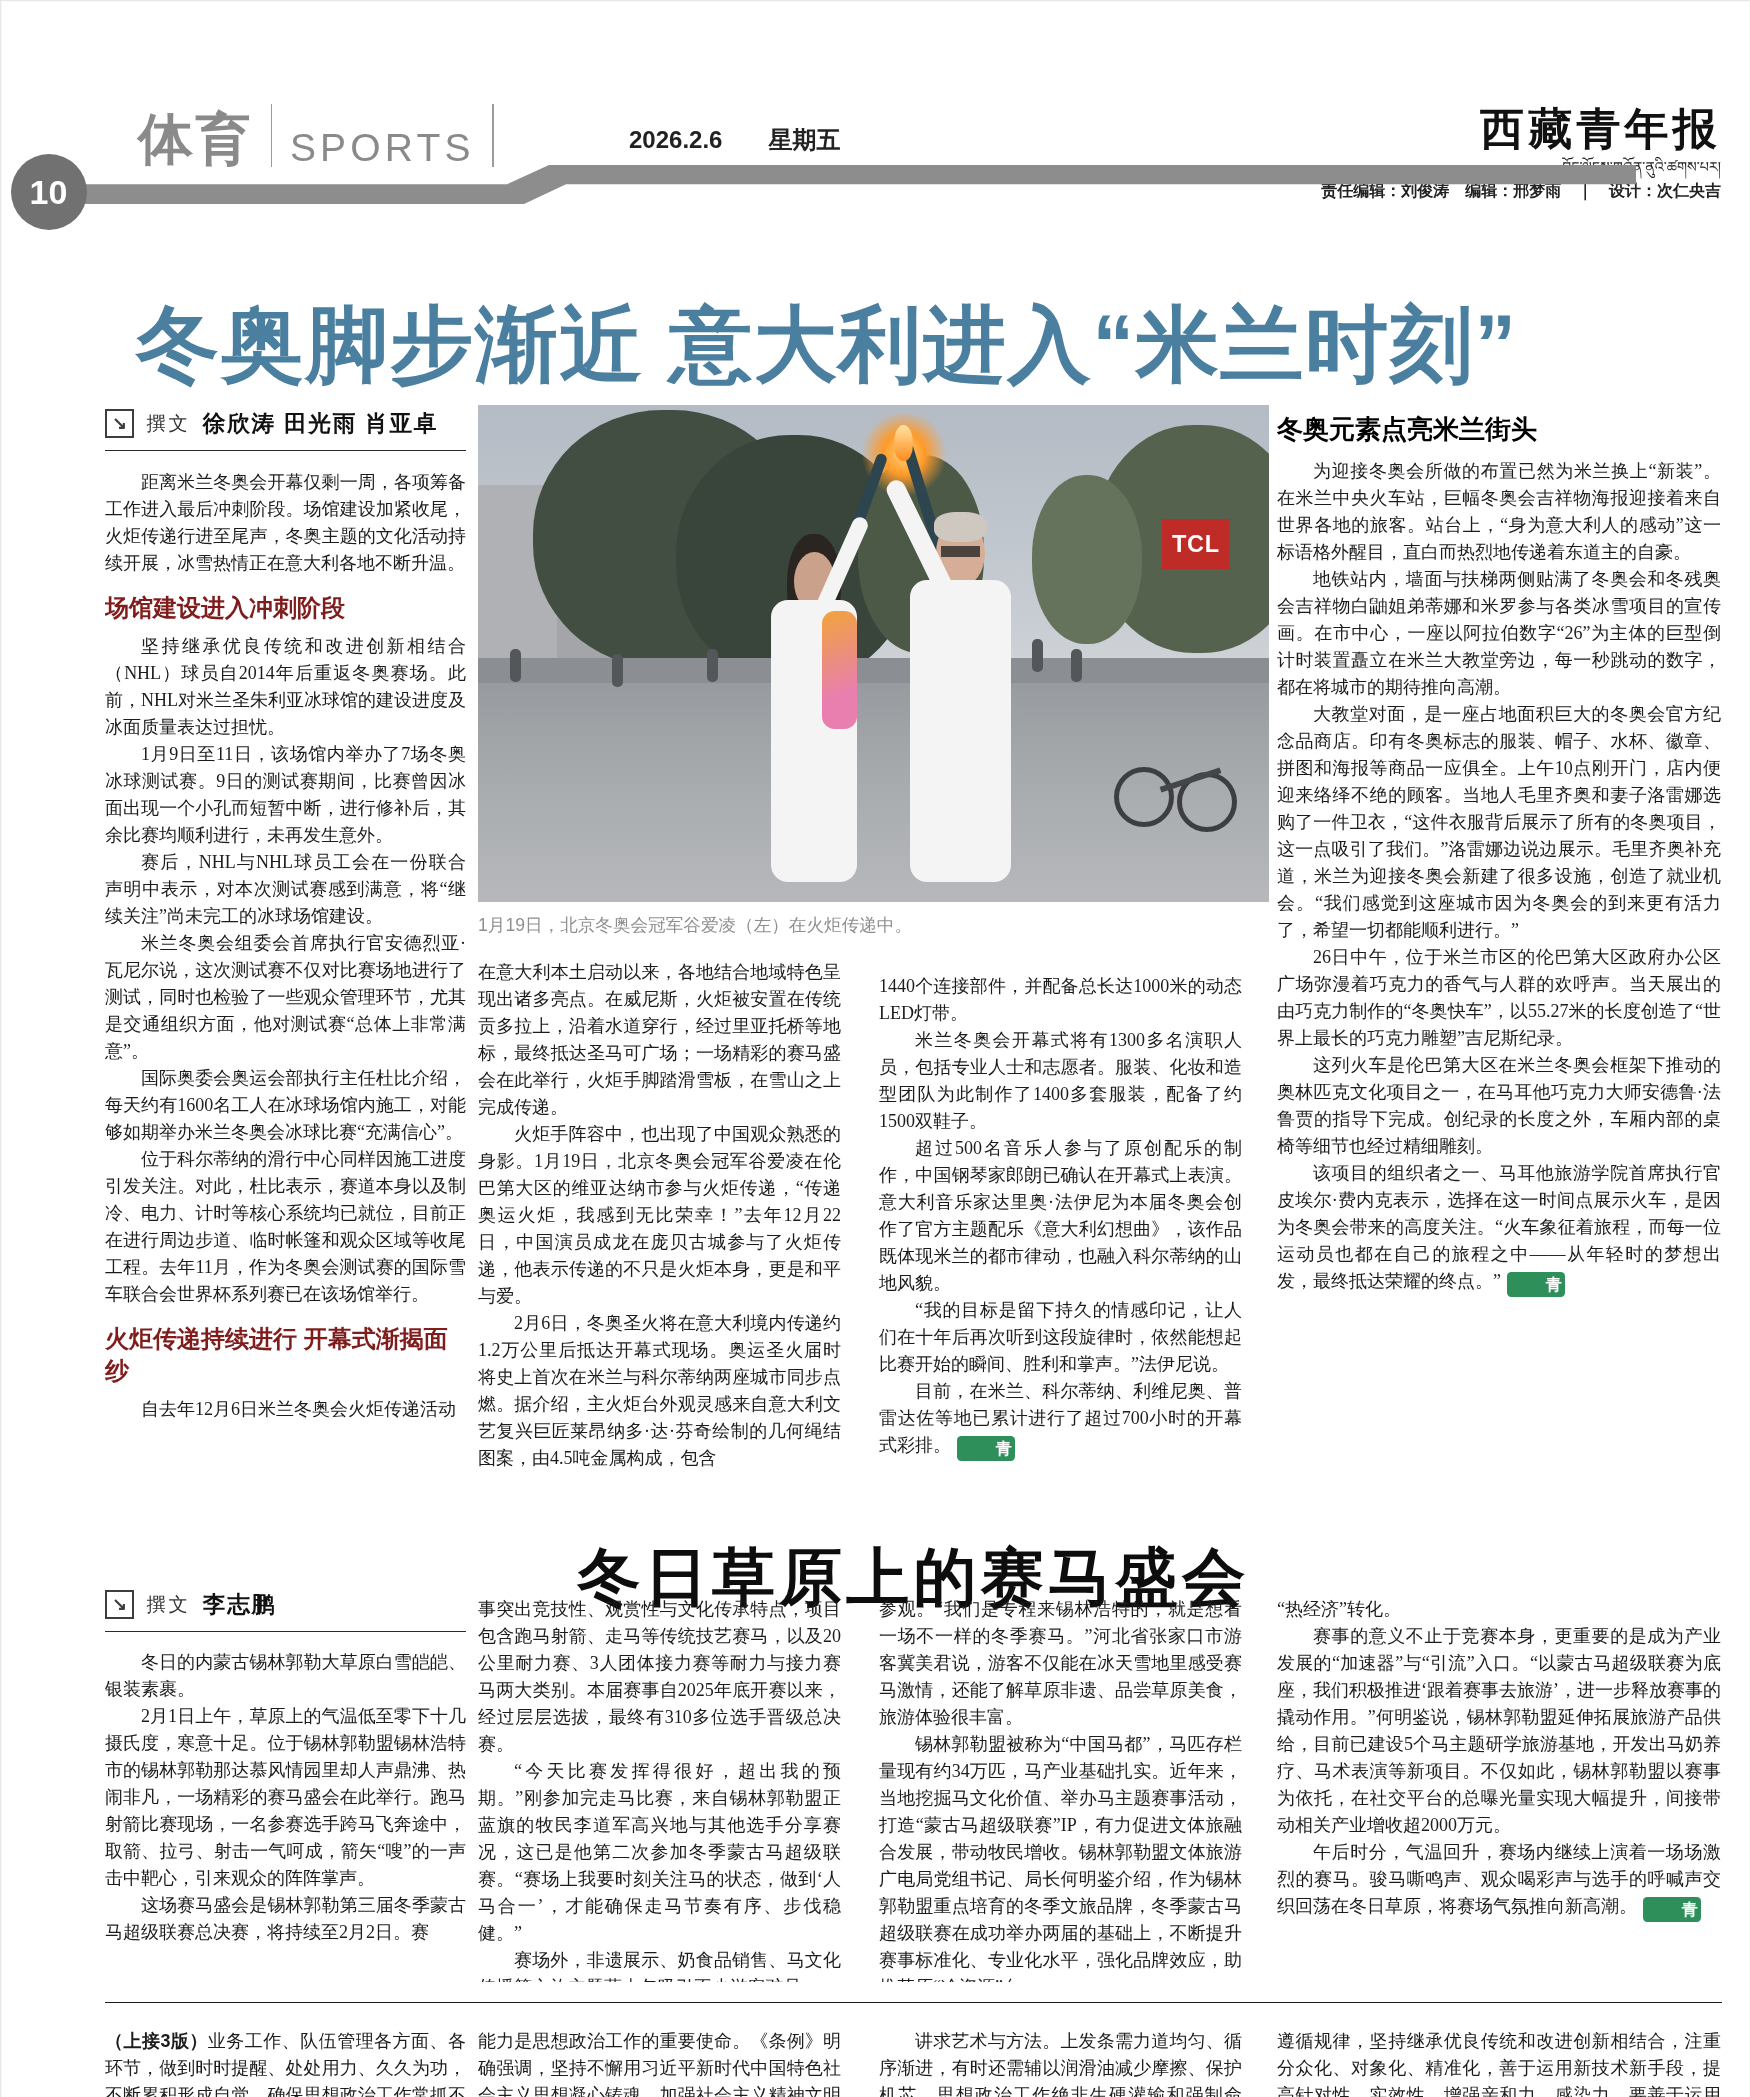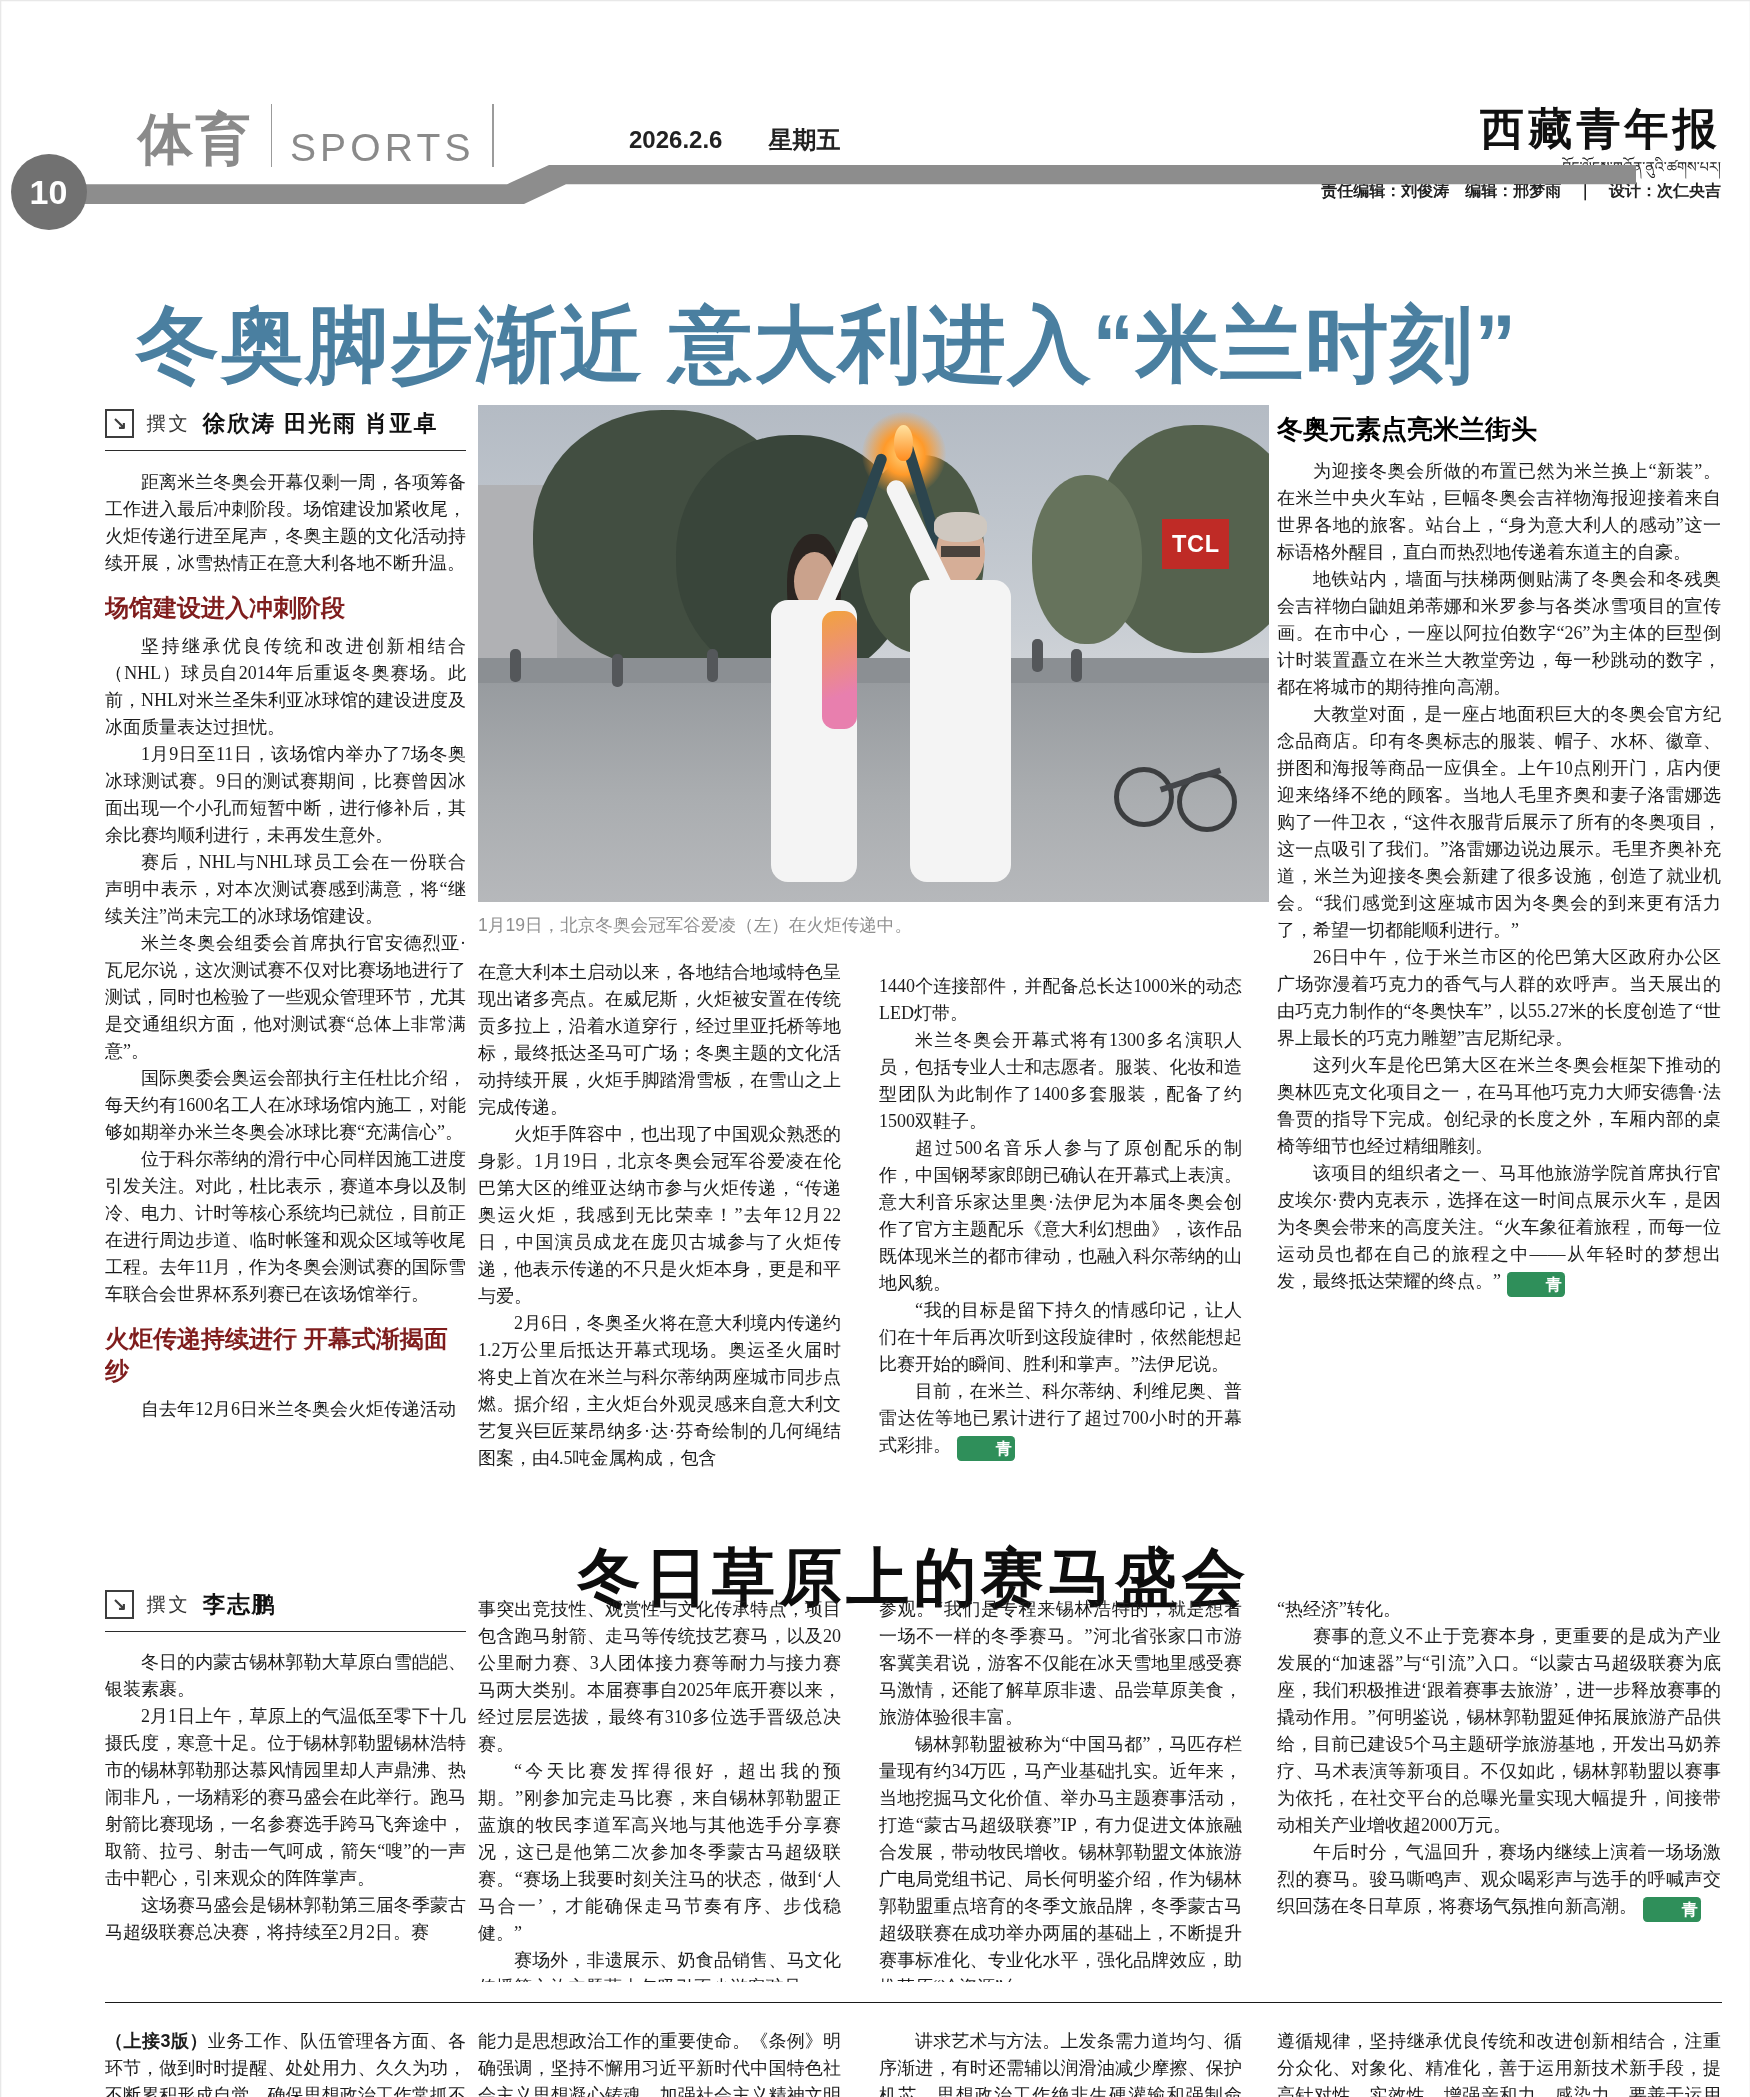--- a/index.html
+++ b/index.html
@@ -172,21 +172,21 @@
       <div class="hairm"></div>
       <div class="glasses"></div>
       <div class="arm"></div>
       <div class="body"></div>
     </div>
   </div>
   <div class="caption">1月19日，北京冬奥会冠军谷爱凌（左）在火炬传递中。</div>
 
   <div class="col" style="left:478px;top:959px;width:363px;height:537px;">
     <div>
-        <p class="para cont">在意大利本土启动以来，各地结合地域特色呈现出诸多亮点。在威尼斯，火炬被安置在传统贡多拉上，沿着水道穿行，经过里亚托桥等地标，最终抵达圣马可广场；冬奥主题的文化活动持续开展，火炬手脚踏滑雪板，在雪山之上完成传递。</p>
+        <p class="para cont">在意大利本土启动以来，各地结合地域特色呈现出诸多亮点。在威尼斯，火炬被安置在传统贡多拉上，沿着水道穿行，经过里亚托桥等地标，最终抵达圣马可广场；一场精彩的赛马盛会在此举行，火炬手脚踏滑雪板，在雪山之上完成传递。</p>
         <p class="para">火炬手阵容中，也出现了中国观众熟悉的身影。1月19日，北京冬奥会冠军谷爱凌在伦巴第大区的维亚达纳市参与火炬传递，“传递奥运火炬，我感到无比荣幸！”去年12月22日，中国演员成龙在庞贝古城参与了火炬传递，他表示传递的不只是火炬本身，更是和平与爱。</p>
         <p class="para">2月6日，冬奥圣火将在意大利境内传递约1.2万公里后抵达开幕式现场。奥运圣火届时将史上首次在米兰与科尔蒂纳两座城市同步点燃。据介绍，主火炬台外观灵感来自意大利文艺复兴巨匠莱昂纳多·达·芬奇绘制的几何绳结图案，由4.5吨金属构成，包含</p>
       </div>
   </div>
   <div class="col" style="left:879px;top:973px;width:363px;height:537px;">
     <div>
         <p class="para cont">1440个连接部件，并配备总长达1000米的动态LED灯带。</p>
         <p class="para">米兰冬奥会开幕式将有1300多名演职人员，包括专业人士和志愿者。服装、化妆和造型团队为此制作了1400多套服装，配备了约1500双鞋子。</p>
         <p class="para">超过500名音乐人参与了原创配乐的制作，中国钢琴家郎朗已确认在开幕式上表演。意大利音乐家达里奥·法伊尼为本届冬奥会创作了官方主题配乐《意大利幻想曲》，该作品既体现米兰的都市律动，也融入科尔蒂纳的山地风貌。</p>
         <p class="para">“我的目标是留下持久的情感印记，让人们在十年后再次听到这段旋律时，依然能想起比赛开始的瞬间、胜利和掌声。”法伊尼说。</p>

